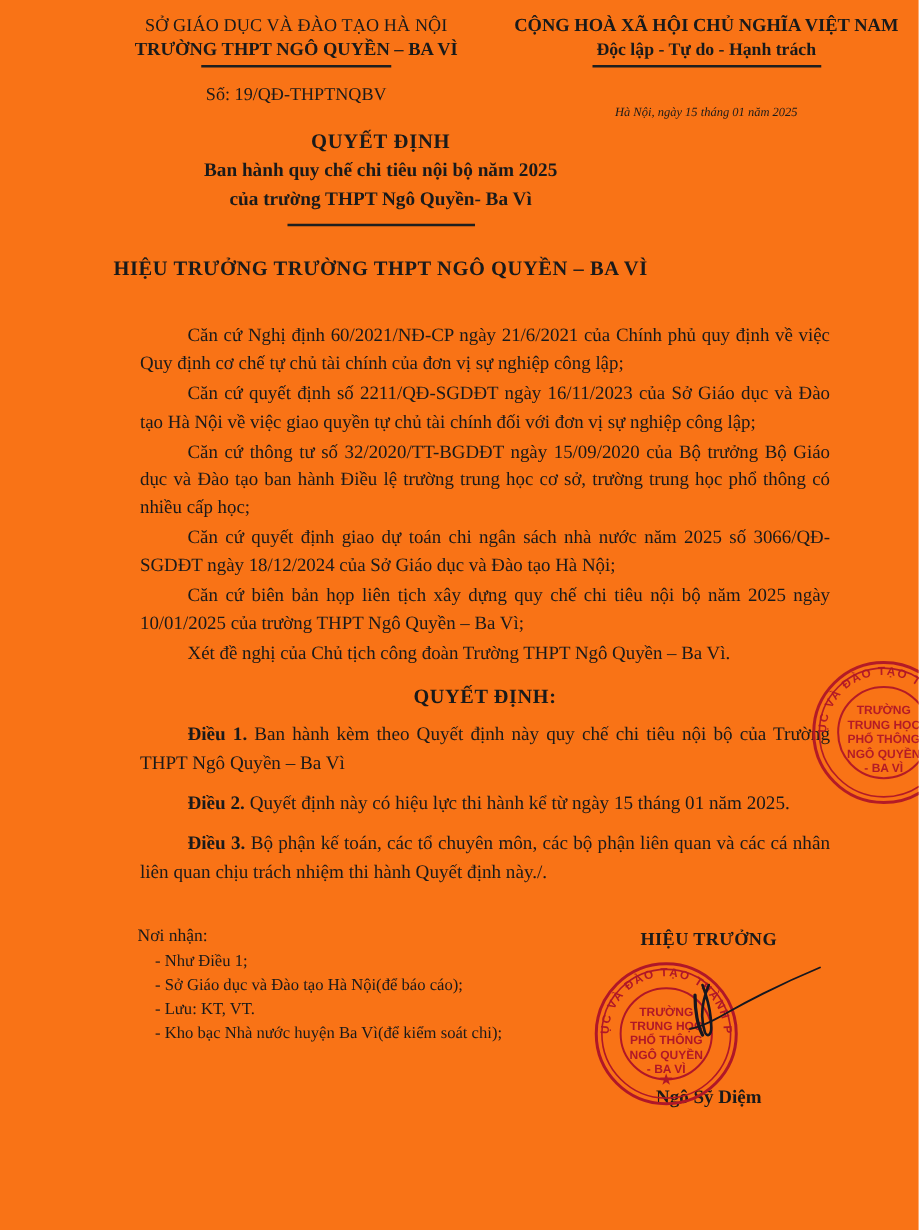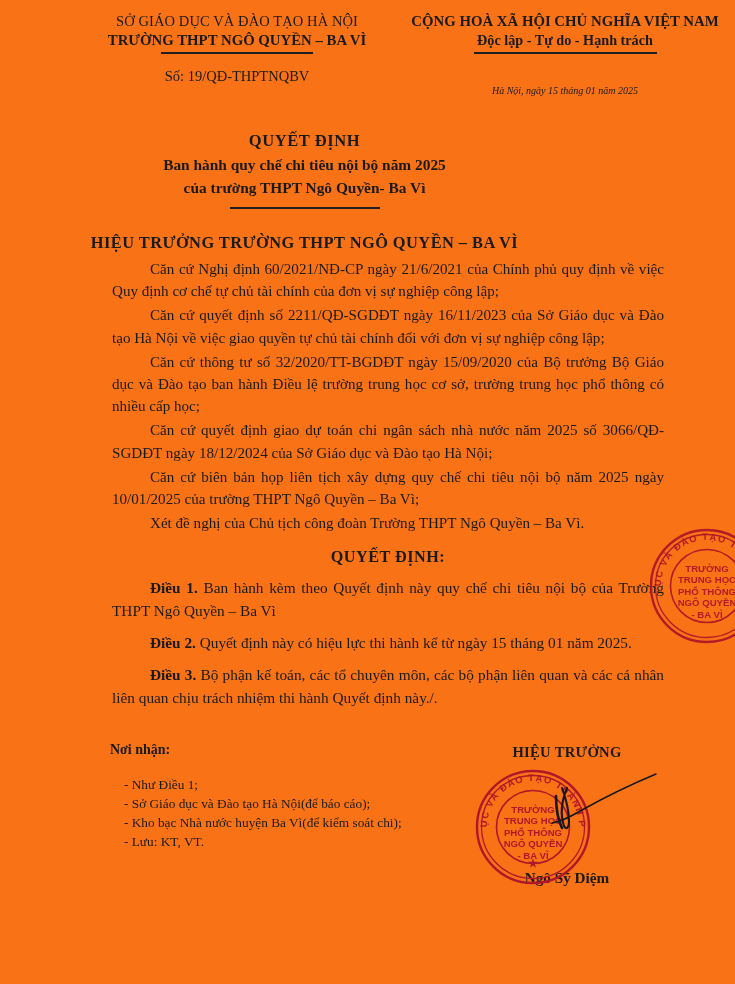--- a/index.html
+++ b/index.html
@@ -68,21 +68,21 @@
   .place-date {
     font-size: 10px;
     font-style: italic;
     margin-top: 31px;
     white-space: nowrap;
   }
 
   
   .title-block {
     position: absolute;
-    top: 129px;
+    top: 101px;
     left: 0;
     width: 609px;
     text-align: center;
   }
   .t-main {
     font-size: 16.5px;
     font-weight: bold;
     letter-spacing: 0.6px;
     line-height: 1.45;
   }
@@ -145,22 +145,22 @@
     height: 200px;
   }
   .recipients {
     position: absolute;
     left: 110px;
     top: 0;
     width: 330px;
   }
   .recip-title {
     font-size: 14px;
-    font-weight: bold;
-    margin-bottom: 18px;
+    font-weight: normal;
+    margin-bottom: 2px;
   }
   .recip-item {
     font-size: 13.3px;
     line-height: 1.42;
     padding-left: 14px;
   }
   .signature {
     position: absolute;
     left: 452px;
     top: 2px;
@@ -234,22 +234,22 @@
     <p class="dieu"><b>Điều 1.</b><span> Ban hành kèm theo Quyết định này quy chế chi tiêu nội bộ của Trường THPT Ngô Quyền – Ba Vì</span></p>
     <p class="dieu"><b>Điều 2.</b><span> Quyết định này có hiệu lực thi hành kể từ ngày 15 tháng 01 năm 2025.</span></p>
     <p class="dieu"><b>Điều 3.</b><span> Bộ phận kế toán, các tổ chuyên môn, các bộ phận liên quan và các cá nhân liên quan chịu trách nhiệm thi hành Quyết định này./.</span></p>
   </div>
 
   <div class="footer">
     <div class="recipients">
       <div class="recip-title">Nơi nhận:</div>
       <div class="recip-item">- Như Điều 1;</div>
       <div class="recip-item">- Sở Giáo dục và Đào tạo Hà Nội(để báo cáo);</div>
+      <div class="recip-item">- Lưu: KT, VT.</div>
       <div class="recip-item">- Kho bạc Nhà nước huyện Ba Vì(để kiểm soát chi);</div>
-      <div class="recip-item">- Lưu: KT, VT.</div>
     </div>
     <div class="signature">
       <div class="sig-role">HIỆU TRƯỞNG</div>
       <div class="sig-name">Ngô Sỹ Diệm</div>
     </div>
   </div>
 
   <div class="seal seal-main">
     <svg width="118" height="118" viewBox="0 0 118 118" xmlns="http://www.w3.org/2000/svg">
       <defs>

